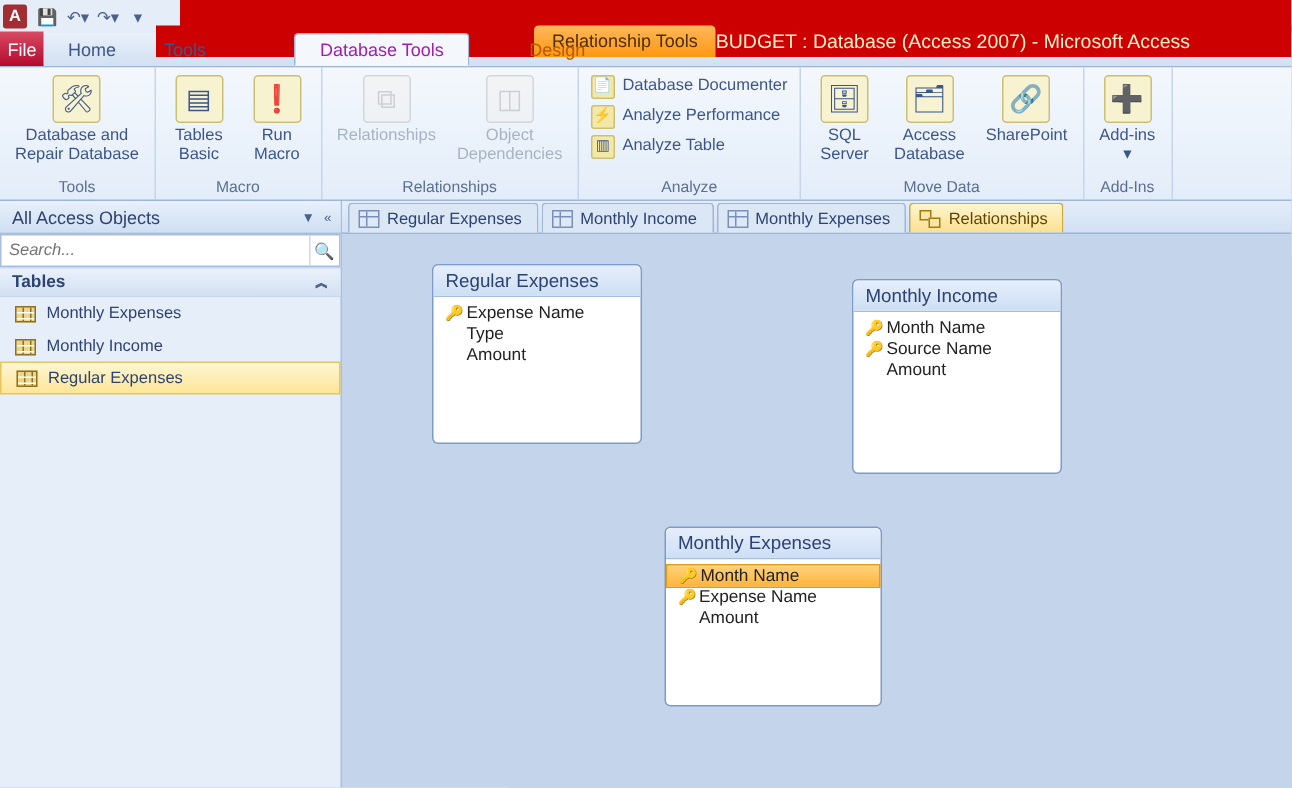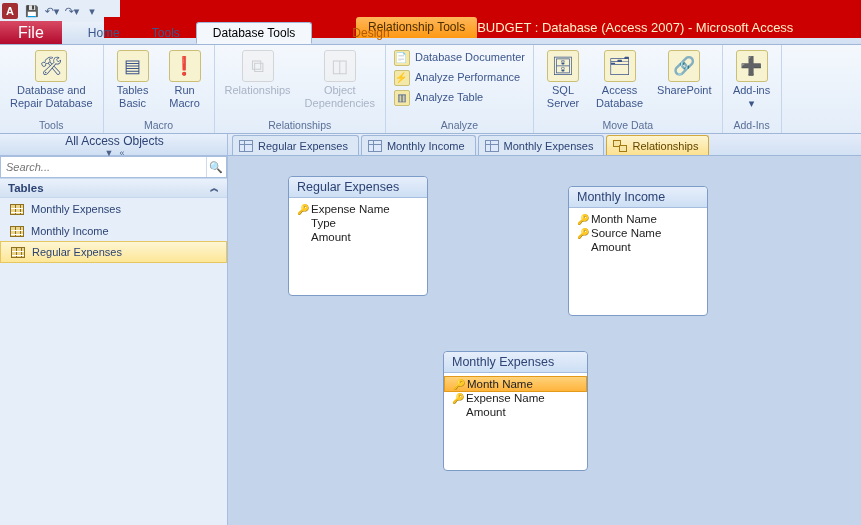--- a/index.html
+++ b/index.html
@@ -71,42 +71,43 @@
     height: 23px;
     background: linear-gradient(#e9f0fa,#d2e0f2);
     border-bottom: 1px solid #9eb6d8;
     display:flex;
     align-items: flex-end;
   }
   .file-tab {
     background: linear-gradient(#d84a63, #b30a2e);
     color: #fff;
     height: 23px;
-    padding: 0 18px;
+    padding: 0 5px;
     display:flex; align-items:center;
-    font-size:16px;
+    font-size:12px;
     border-radius: 0 0 0 0;
     cursor: pointer;
   }
   .tab {
     padding: 0 16px;
     height: 22px;
     display:flex; align-items:center;
     color:#3c568c;
     font-size:12px;
     cursor: pointer;
     position: relative;
   }
   .tab.active {
     background: #f4f8fd;
     border: 1px solid #9eb6d8;
     border-bottom: 1px solid #f4f8fd;
     border-radius: 3px 3px 0 0;
-    color:#000000;
+    color:#a21caf;
     margin-bottom: -1px;
+    margin-left: 43px;
   }
   .tab.context {
     color:#b55a00;
     margin-top:44px;
   }
 
   
   .ribbon {
     height: 89px;
     background: linear-gradient(#f4f8fd,#e3edf9);
@@ -194,21 +195,20 @@
   .nav-hdr {
     height:22px;
     background:linear-gradient(#e8f0fb,#cfdff3);
     border-bottom:1px solid #a8bedf;
     display:flex;
     align-items:center;
     padding:0 6px 0 8px;
     color:#2c4374;
     font-size:12px;
     justify-content:space-between;
-    flex-direction:column;
   }
   .nav-hdr .dd { color:#4b6188; font-size:9px; }
   .nav-search {
     display:flex;
     border:1px solid #a8bedf;
     margin:0;
     background:#fff;
     height:22px;
   }
   .nav-search input {
@@ -380,21 +380,21 @@
   </div>
   <div class="redpart">
     <div class="spacer"></div>
     <div class="context-tab-hdr">Relationship Tools</div>
     <div class="title-text">BUDGET : Database (Access 2007)  -  Microsoft Access</div>
   </div>
 </div>
 
 <div class="tabs-row">
   <div class="file-tab">File</div>
-  <div id="tabs-container" style="display:flex;padding-left:10px;">
+  <div id="tabs-container" style="display:flex;">
       <div class="tab">Home</div>
       <div class="tab">Tools</div>
       <div class="tab active">Database Tools</div>
     </div>
   <div style="width:24px;"></div>
   <div class="tab context">Design</div>
 </div>
 
 <div class="ribbon" id="ribbon">
     <div class="group">

